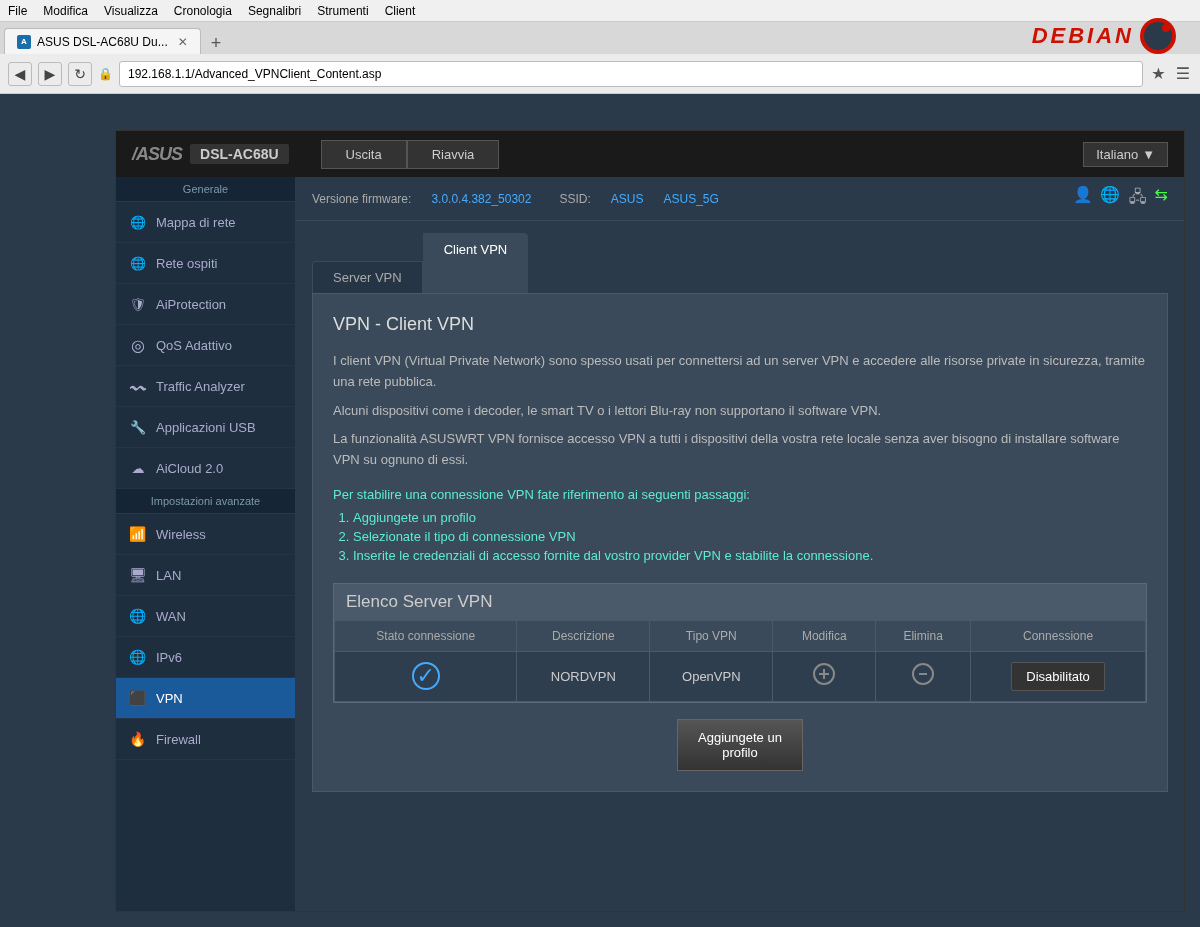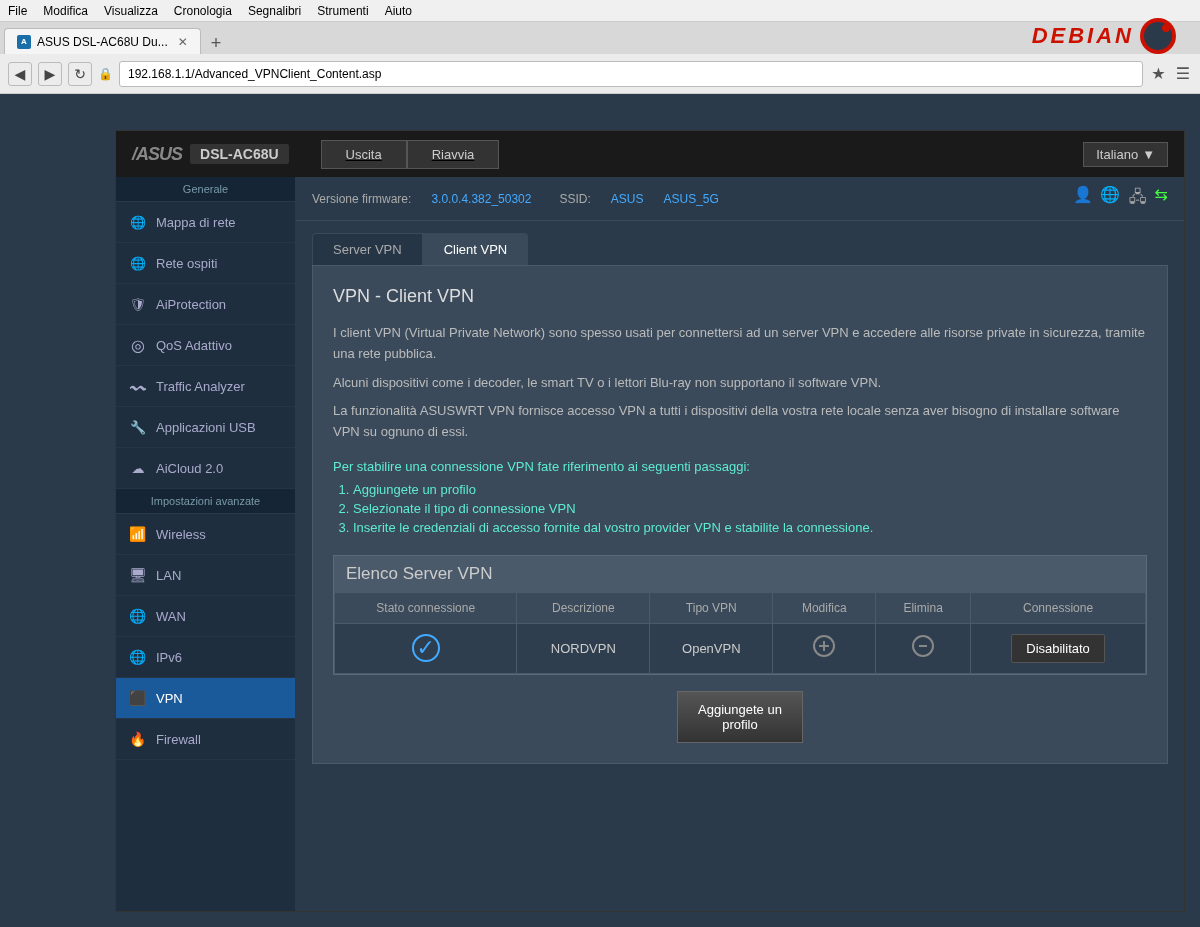--- a/index.html
+++ b/index.html
@@ -18,21 +18,21 @@
     .address-input { flex: 1; height: 26px; border: 1px solid #bbb; border-radius: 3px; padding: 0 8px; font-size: 12px; background: white; }
     .toolbar-icons { display: flex; gap: 6px; align-items: center; }
     .toolbar-icon { color: #555; cursor: pointer; font-size: 16px; padding: 2px; }
 
     
     .router-ui { position: absolute; top: 130px; left: 115px; right: 15px; bottom: 15px; background: #1a2a3a; border: 1px solid #333; display: flex; flex-direction: column; }
     .router-header { background: #1a1a1a; height: 46px; display: flex; align-items: center; padding: 0 16px; gap: 12px; }
     .asus-brand { display: flex; align-items: center; gap: 8px; }
     .asus-logo { font-size: 18px; font-weight: bold; color: #888; font-style: italic; letter-spacing: -1px; }
     .model-name { color: #ccc; font-size: 14px; font-weight: bold; background: #333; padding: 2px 10px; border-radius: 2px; }
-    .header-buttons { display: flex; gap: 0; margin-left: 20px; text-decoration: underline; }
+    .header-buttons { display: flex; gap: 0; margin-left: 20px; }
     .header-btn { background: #333; color: #ccc; border: 1px solid #555; padding: 6px 24px; cursor: pointer; font-size: 13px; }
     .header-lang { margin-left: auto; display: flex; align-items: center; gap: 4px; background: #333; border: 1px solid #555; padding: 4px 12px; color: #ccc; cursor: pointer; }
 
     
     .router-body { display: flex; flex: 1; overflow: hidden; }
 
     
     .sidebar { width: 180px; background: #1e2e3e; border-right: 1px solid #2a3a4a; overflow-y: auto; flex-shrink: 0; }
     .sidebar-item { display: flex; align-items: center; gap: 8px; padding: 10px 12px; cursor: pointer; color: #aac; font-size: 13px; border-bottom: 1px solid #253545; }
     .sidebar-item.active { background: #1a5a9a; color: white; }
@@ -43,21 +43,21 @@
     .content-area { flex: 1; background: #2a3a4a; overflow-y: auto; padding: 0; }
     .firmware-bar { background: #2a3a4a; padding: 8px 16px; font-size: 12px; color: #aaa; display: flex; align-items: center; gap: 20px; border-bottom: 1px solid #3a4a5a; }
     .firmware-bar a { color: #4af; text-decoration: none; }
     .firmware-bar .ssid-label { margin-left: 8px; }
     .header-status-icons { margin-left: auto; display: flex; gap: 8px; color: #aaa; font-size: 16px; }
 
     
     .tab-row { display: flex; padding: 12px 16px 0; gap: 0; }
     .vpn-tab { padding: 8px 20px; cursor: pointer; font-size: 13px; color: #aaa; background: #253545; border: 1px solid #3a4a5a; border-bottom: none; }
     .vpn-tab.active { background: #3a4a5a; color: white; }
-    .vpn-tab:first-child { border-radius: 4px 0 0 0; }
+    .vpn-tab:first-child { border-radius: 4px 0 0 0; margin-top: 28px; }
     .vpn-tab:last-child { border-radius: 0 4px 0 0; }
 
     
     .vpn-content { background: #3a4a5a; margin: 0 16px 16px; padding: 20px; border: 1px solid #4a5a6a; }
     .vpn-title { font-size: 18px; color: #ddd; margin-bottom: 16px; }
     .vpn-description { color: #bbb; font-size: 13px; line-height: 1.6; margin-bottom: 16px; }
     .vpn-steps { color: #5eead4; font-size: 13px; margin-bottom: 20px; }
     .vpn-steps p { margin-bottom: 8px; }
     .vpn-steps ol { margin-left: 20px; }
     .vpn-steps li { margin-bottom: 4px; }
@@ -79,21 +79,21 @@
 </head>
 <body>
 
 <div class="menu-bar">
   <span>File</span>
   <span>Modifica</span>
   <span>Visualizza</span>
   <span>Cronologia</span>
   <span>Segnalibri</span>
   <span>Strumenti</span>
-  <span>Aiuto</span>
+  <span>Client</span>
 </div>
 
 <div class="tab-bar">
   <div class="browser-tab">
     <div class="tab-favicon">A</div>
     <span>ASUS DSL-AC68U Du...</span>
     <span class="tab-close">✕</span>
   </div>
   <button class="new-tab-btn">+</button>
 

